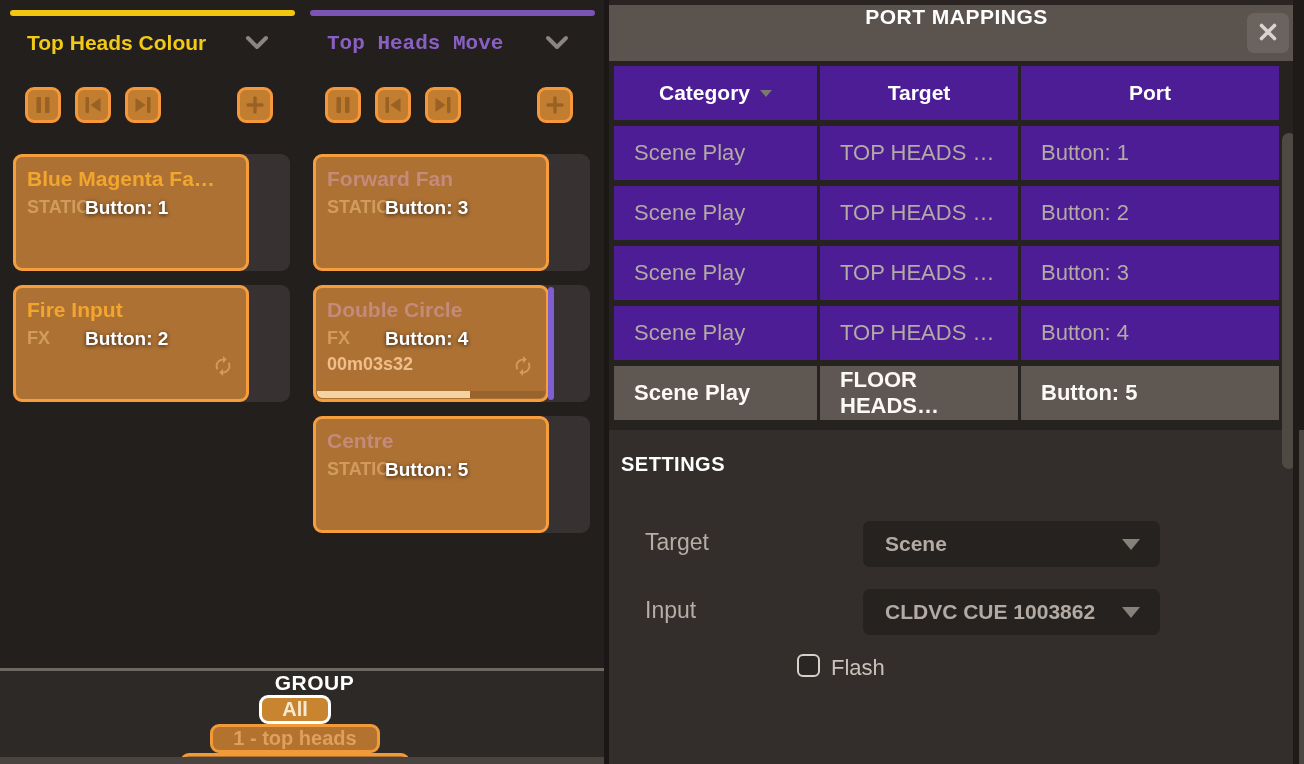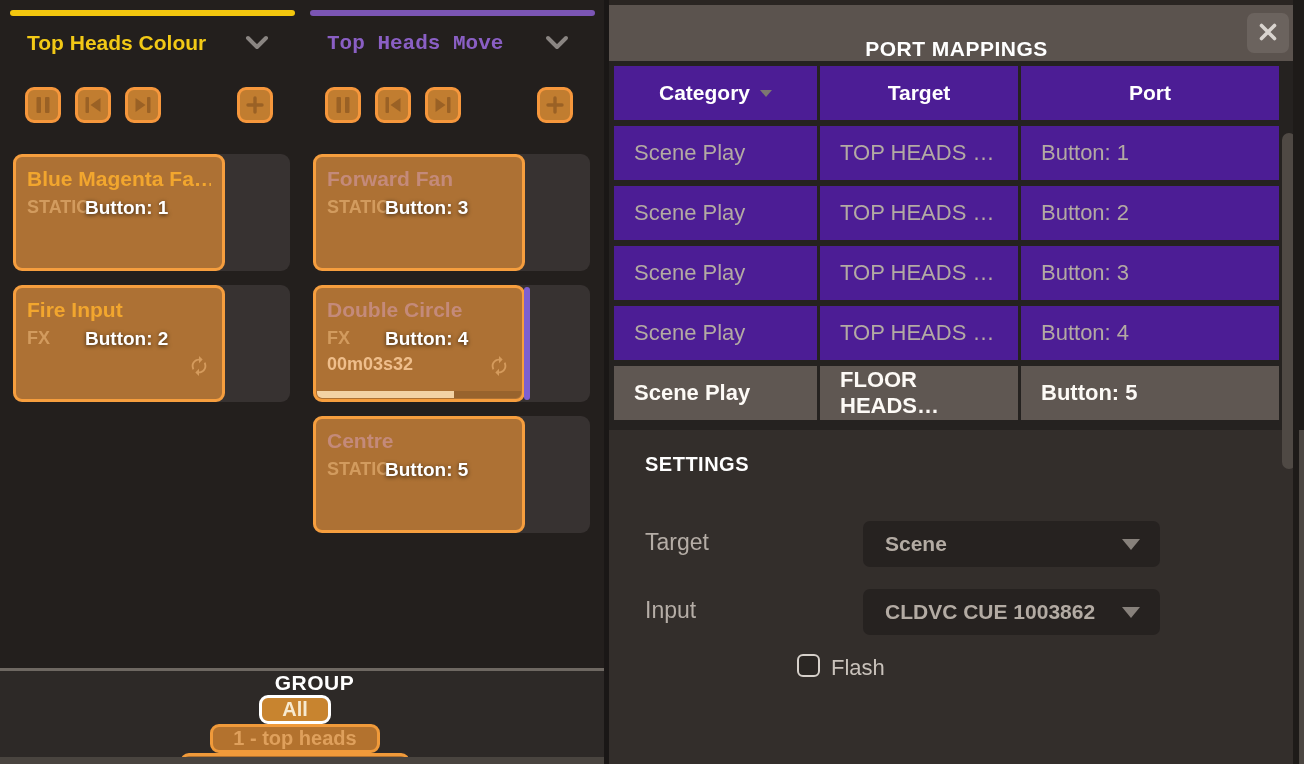--- a/index.html
+++ b/index.html
@@ -31,21 +31,21 @@
   .tbtn {
     width:36px; height:36px; border:3px solid #f6973c; border-radius:9px;
     background:#c17d30; color:#9a6125; display:flex; align-items:center; justify-content:center;
     padding:0; cursor:pointer;
   }
   .tbtn.plus { margin-left:auto; }
 
   .tiles { margin-top:31px; }
   .slot { position:relative; margin-left:3px; width:277px; height:117px; background:#373231; border-radius:9px; margin-bottom:14px; }
   .tile {
-    position:absolute; left:0; top:0; width:212px; height:117px;
+    position:absolute; left:0; top:0; width:236px; height:117px;
     background:#ad7134; border:3px solid #f69e3e; border-radius:9px;
     padding:9px 11px; cursor:pointer;
   }
   .tile-title { font-size:21px; font-weight:bold; line-height:26px; white-space:nowrap; overflow:hidden; }
   .bank1 .tile-title { color:#f2a62e; }
   .bank2 .tile-title { color:#c48a7a; }
   .tile-sub { position:relative; margin-top:5px; height:24px; }
   .tile-cat { font-size:18px; font-weight:bold; color:rgba(240,190,130,0.55); }
   .tile-port {
     position:absolute; left:58px; top:0; color:#ffffff; font-size:19px; font-weight:bold;
@@ -74,41 +74,41 @@
   .gbtn.normal { border:3px solid #f09a3a; background:#b3722e; color:#dfa05c; }
   .gbtn.cut { width:230px; padding:0 0 0 32px; justify-content:flex-start; }
   .bottom-strip { position:absolute; left:0; bottom:0; width:604px; height:7px; background:#49443f; }
 
   
   .panel {
     position:absolute; left:604px; top:0; width:700px; height:764px;
     background:#332e2b; border-left:5px solid #1a1716;
   }
   .panel-top { height:5px; background:#2a2522; }
-  .panel-header { position:relative; height:56px; background:#5b534e; display:flex; align-items:flex-end; justify-content:center; }
+  .panel-header { position:relative; height:56px; background:#5b534e; display:flex; align-items:flex-start; justify-content:center; }
   .panel-title { color:#ffffff; font-size:21px; font-weight:bold; letter-spacing:0.5px; }
   .close-btn {
     position:absolute; right:15px; top:8px; width:42px; height:40px; border:none;
     background:#6b635e; border-radius:7px; color:#d9d4cf;
     display:flex; align-items:center; justify-content:center; cursor:pointer; padding:0;
   }
 
   .table-zone { position:absolute; left:0; top:61px; width:684px; height:369px; background:#252220; }
   .map-table {
     position:absolute; left:5px; top:5px;
     display:grid; grid-template-columns:203px 198px 258px; column-gap:3px; row-gap:6px;
   }
   .th, .td { height:54px; background:#4c1d95; display:flex; align-items:center; }
   .th { justify-content:center; color:#ffffff; font-size:21px; font-weight:bold; cursor:pointer; }
   .td { padding-left:20px; color:#b3aaa3; font-size:22px; cursor:pointer; }
   .td.sel { background:#5f5752; color:#fdfaf6; font-weight:bold; }
   .sort-tri { width:0; height:0; border-left:6px solid transparent; border-right:6px solid transparent; border-top:7px solid #7d7771; margin-left:10px; }
   .scroll-thumb { position:absolute; left:673px; top:72px; width:14px; height:336px; border-radius:7px; background:#4f4944; cursor:pointer; }
 
-  .settings-heading { position:absolute; left:36px; top:453px; color:#ffffff; font-size:20px; font-weight:bold; letter-spacing:0.5px; }
+  .settings-heading { position:absolute; left:12px; top:453px; color:#ffffff; font-size:20px; font-weight:bold; letter-spacing:0.5px; }
   .field-label { position:absolute; color:#b5ada6; font-size:23px; }
   .lbl-target { left:36px; top:529px; }
   .lbl-input { left:36px; top:597px; }
   .dropdown {
     position:absolute; left:254px; width:297px; height:46px; background:#262220; border-radius:7px;
     display:flex; align-items:center; padding-left:22px; cursor:pointer;
   }
   .dd-target { top:521px; }
   .dd-input  { top:589px; }
   .dd-value { color:#b3aba3; font-size:21px; font-weight:bold; white-space:nowrap; }

